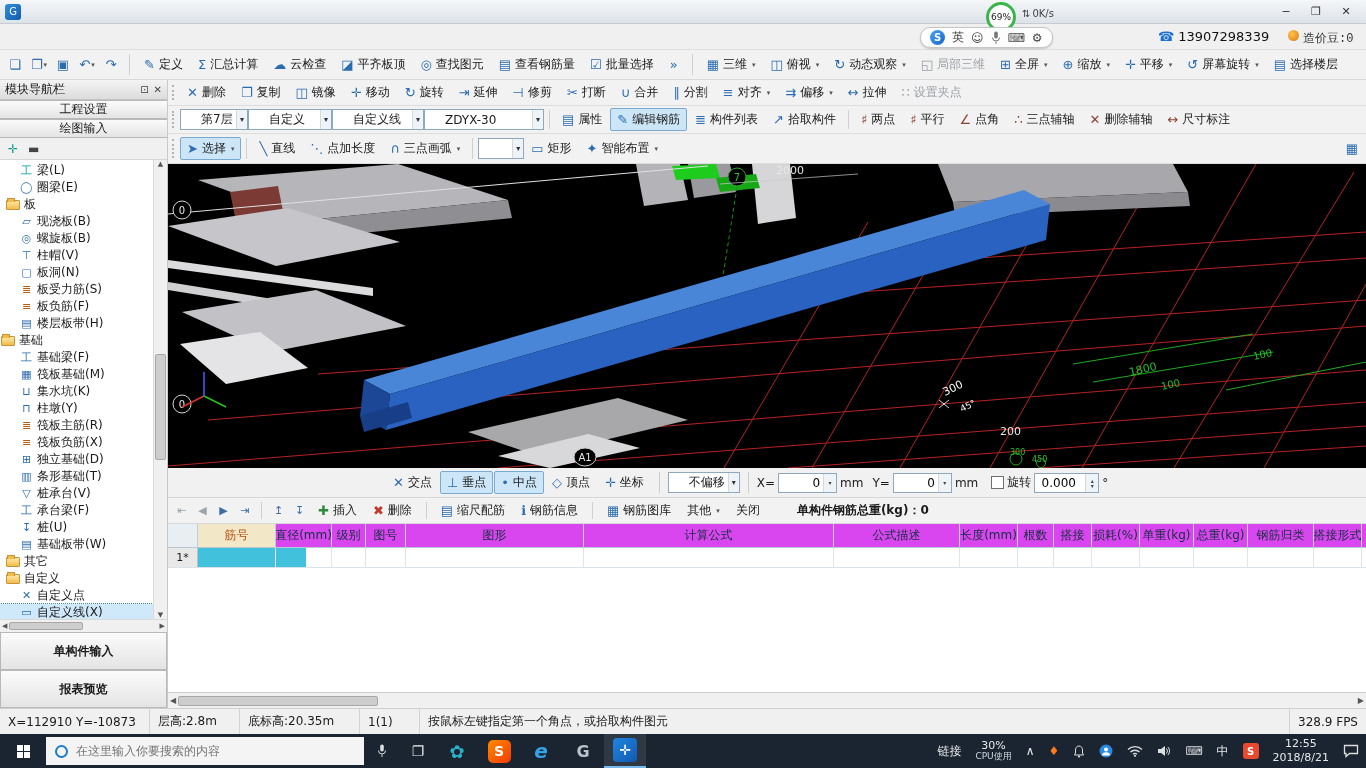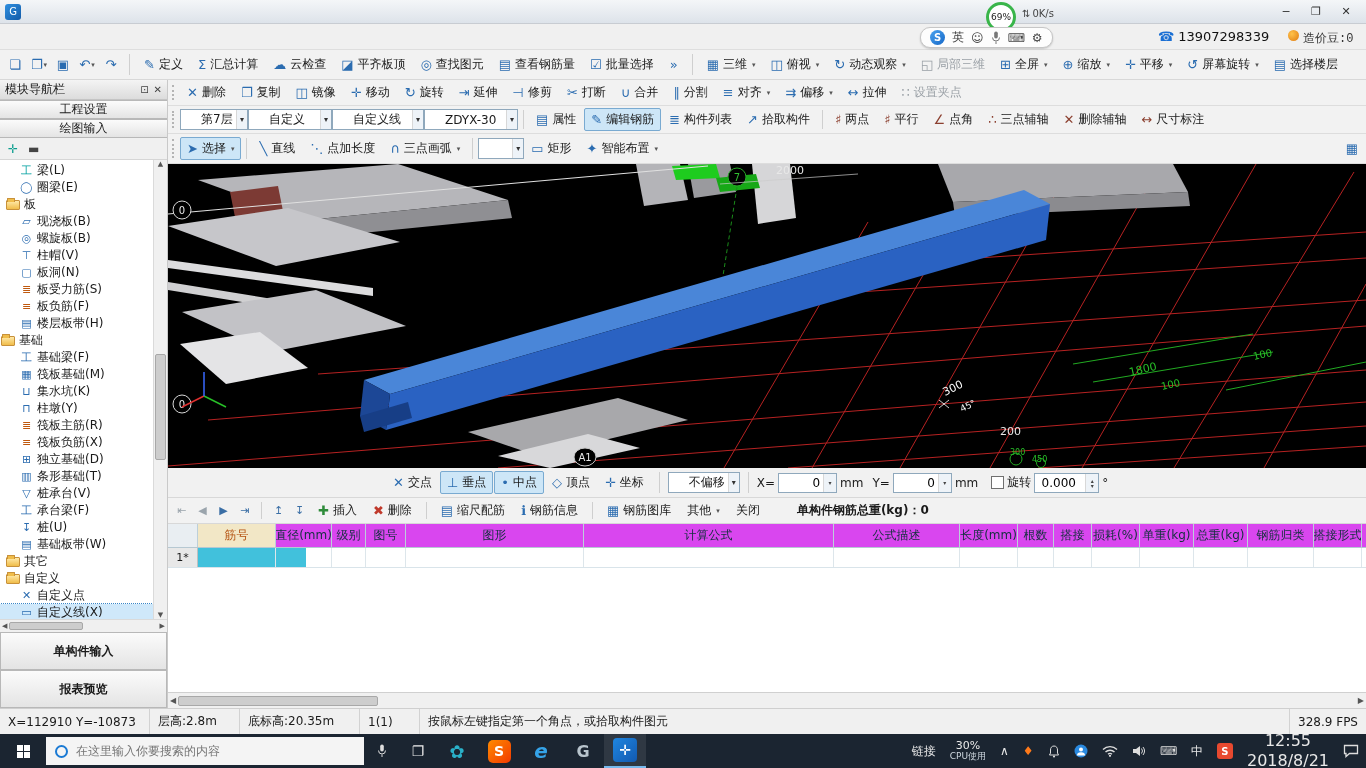--- a/index.html
+++ b/index.html
@@ -146,21 +146,21 @@
                color:#fff; font-size:14px; display:flex; align-items:center; justify-content:center; }
   .ie-e { color:#35a3e8; font-style:italic; font-weight:bold; font-size:20px; }
   .g-g { color:#b8c4cc; font-weight:bold; font-size:16px; }
   .pin-fan { color:#2ab0c8; font-size:18px; }
   .tb-right { margin-left:auto; display:flex; align-items:center; height:100%; }
   .tr-item { padding:0 7px; height:100%; display:flex; align-items:center; justify-content:center; white-space:nowrap; }
   .cpu { flex-direction:column; line-height:1.1; }
   .cpu .l1 { font-size:11px; } .cpu .l2 { font-size:9px; color:#cfd8e0; }
   .sq-stray { width:16px; height:16px; border-radius:3px; background:#e8492f; color:#fff; font-size:10px; font-weight:bold;
               display:flex; align-items:center; justify-content:center; }
-  .clock { flex-direction:column; font-size:16px; line-height:1.25; text-align:center; }
+  .clock { flex-direction:column; font-size:11px; line-height:1.25; text-align:center; }
 </style>
 </head>
 <body>
 
 <div class="abs titlebar">
   <span class="app-ico">G</span>
   <span class="win-btns">
     <span class="win-btn">─</span>
     <span class="win-btn">❐</span>
     <span class="win-btn">✕</span>
@@ -551,21 +551,21 @@
         <span class="ca" style="margin-left:auto">▾</span>
       </span>
     <span class="combo" style="width:84px">
         <span>自定义</span>
         <span class="ca" style="margin-left:auto">▾</span>
       </span>
     <span class="combo" style="width:92px">
         <span>自定义线</span>
         <span class="ca" style="margin-left:auto">▾</span>
       </span>
-    <span class="combo" style="width:94px">
+    <span class="combo" style="width:120px">
         <span>ZDYX-30</span>
         <span class="ca" style="margin-left:auto">▾</span>
       </span>
     <span class="vsep"></span>
     <div class="hgroup">
 
         <div class="tbtn">
           <span class="ic">▤</span>
           <span>属性</span>
         </div>

